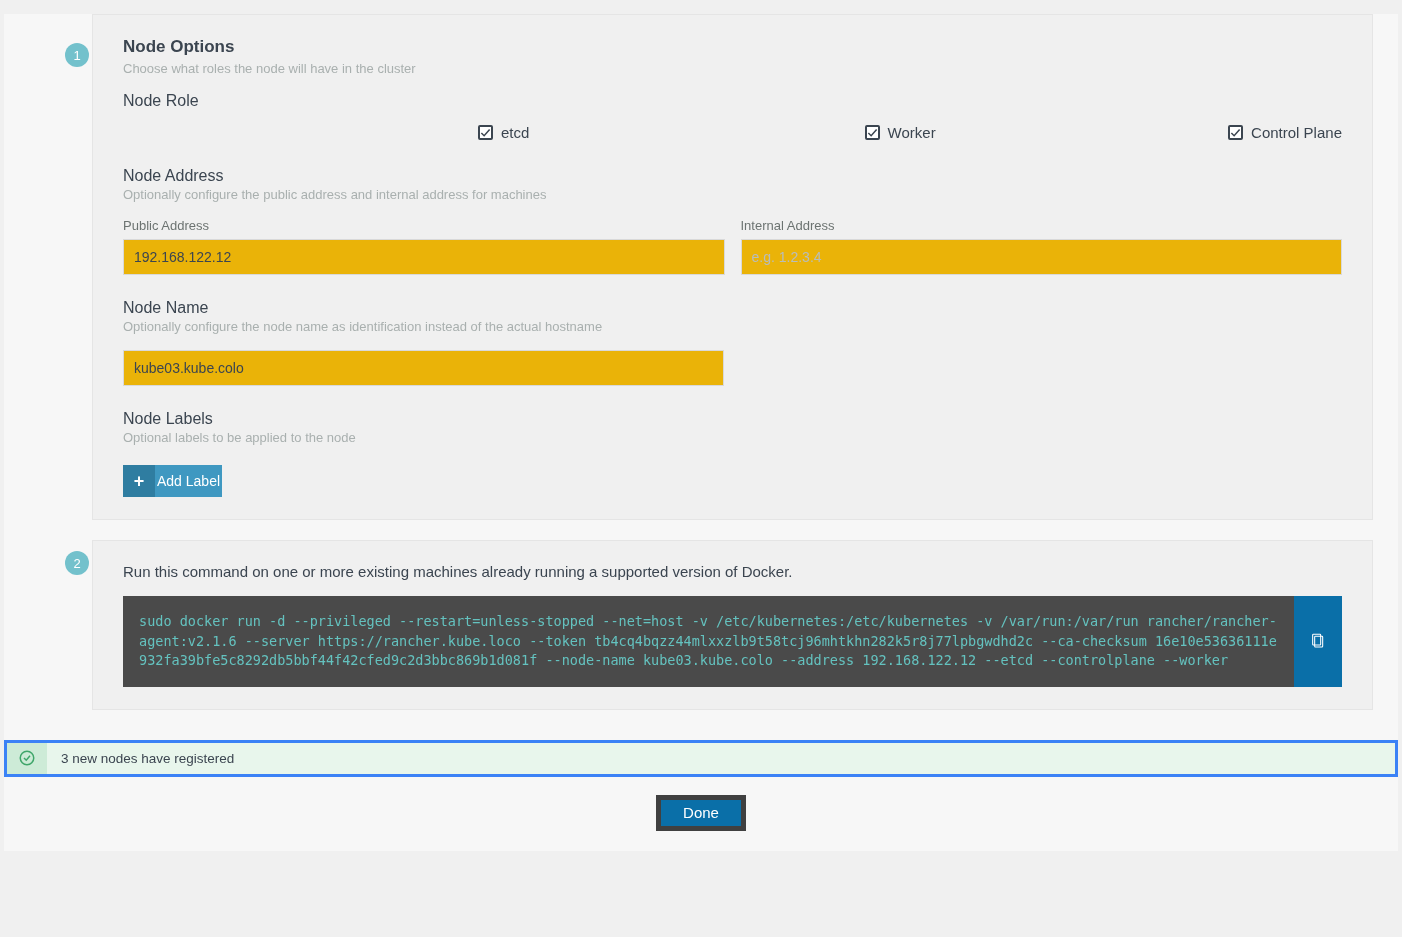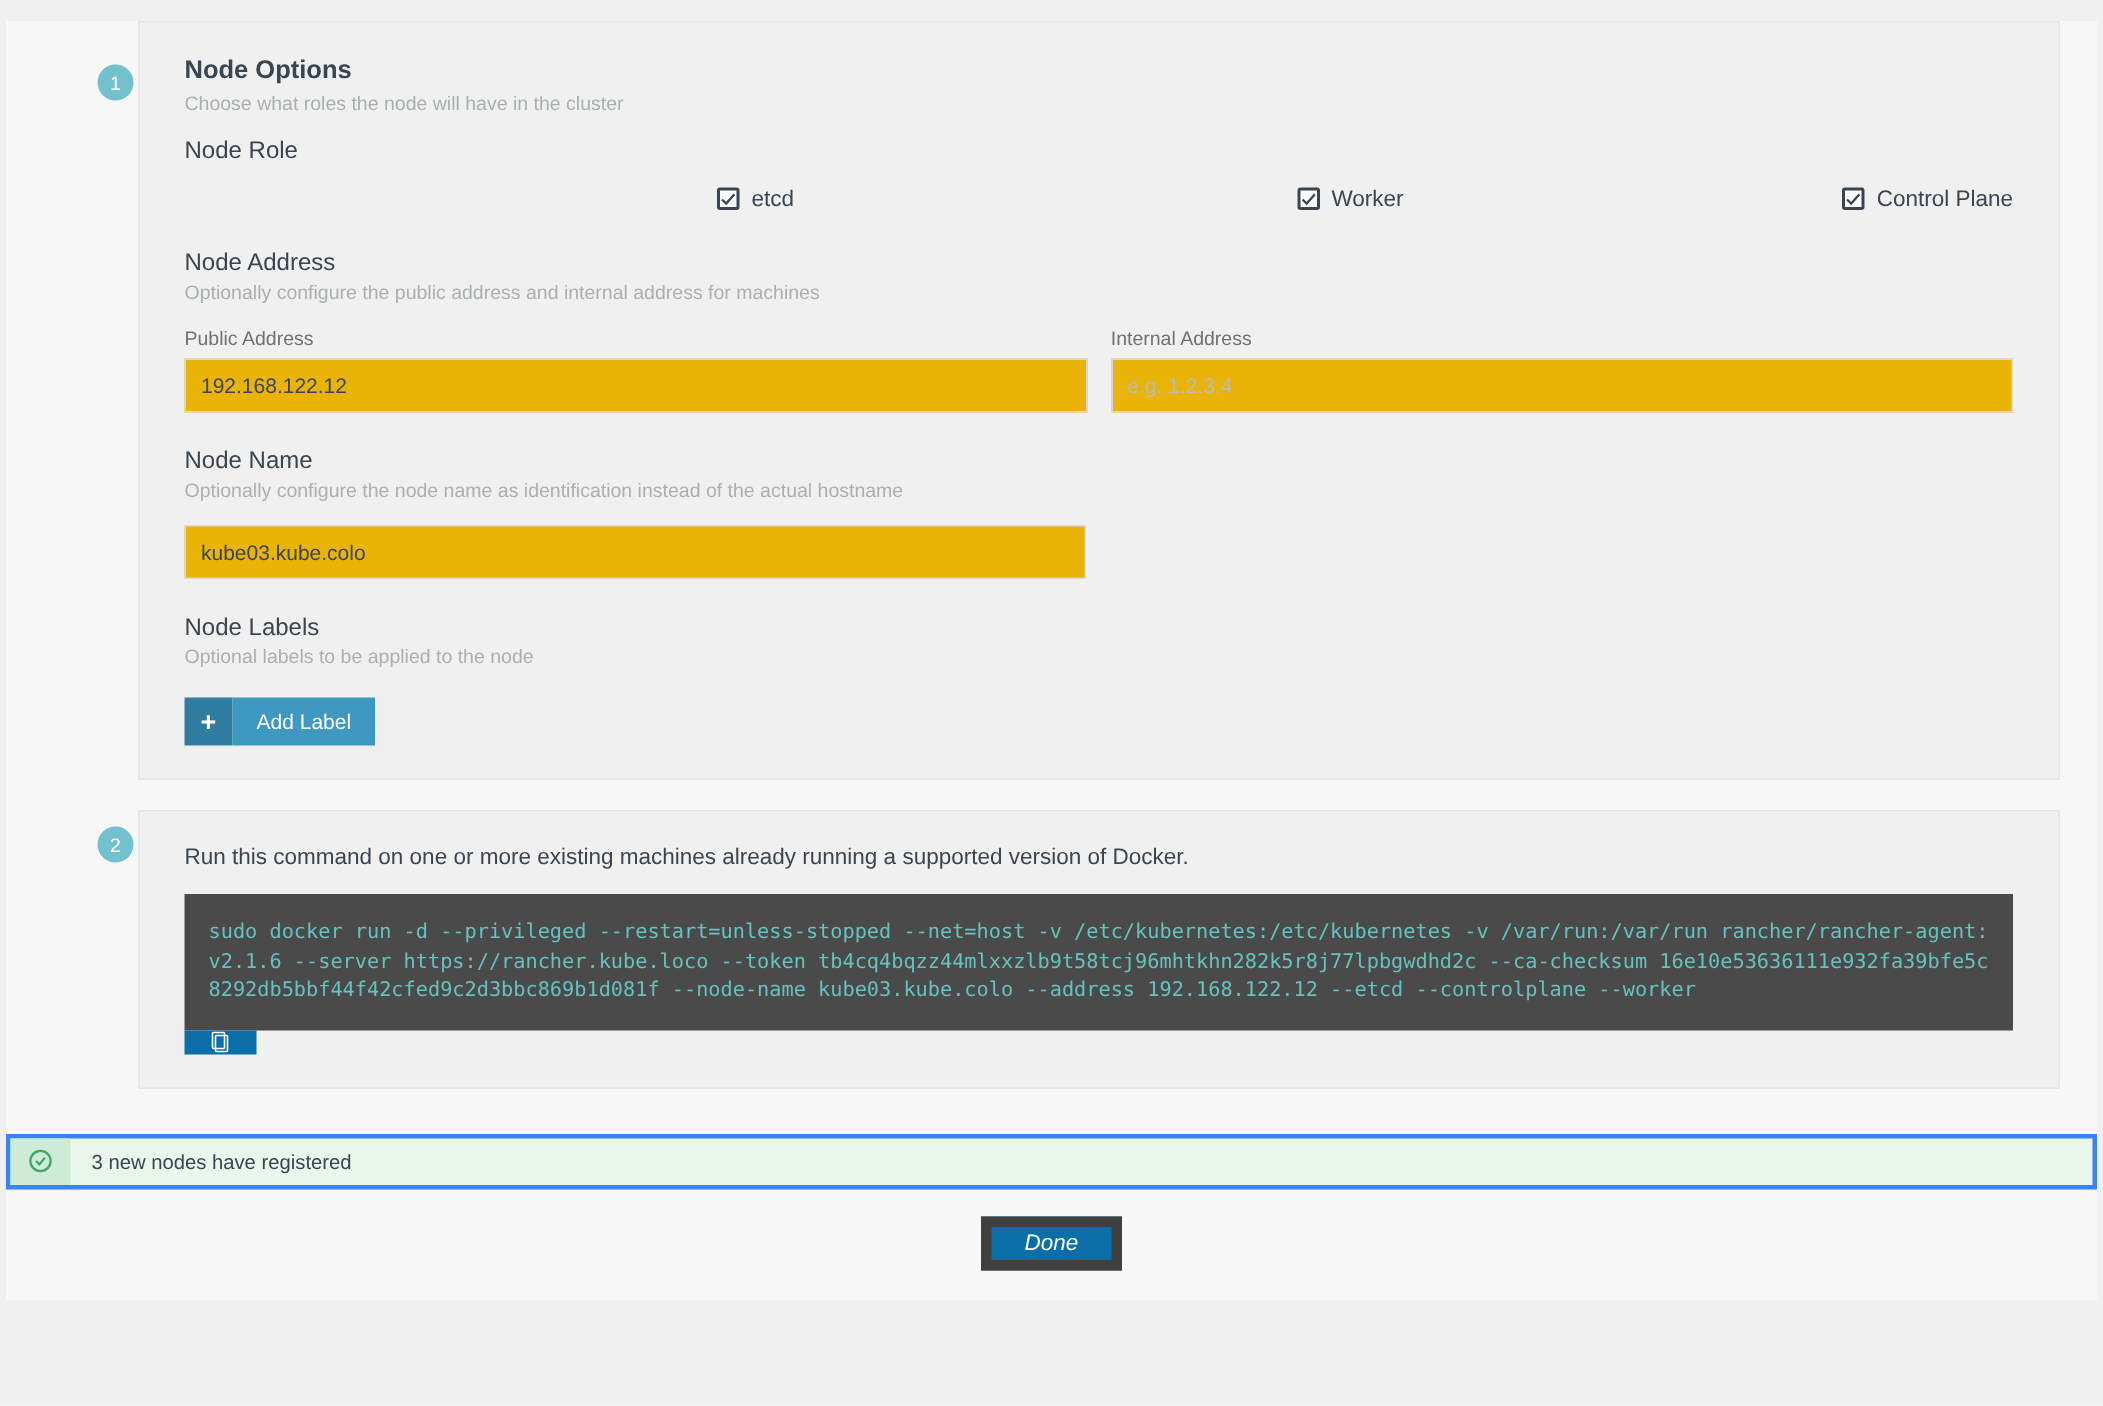--- a/index.html
+++ b/index.html
@@ -122,32 +122,31 @@
     align-items: center;
     justify-content: center;
     font-size: 18px;
     font-weight: 700;
   }
   .add-label-btn .txt {
     background: #3f98c1;
     color: #fff;
     display: flex;
     align-items: center;
-    padding: 0 16px;
+    padding: 0 2px;
     font-size: 14px;
   }
   .run-desc {
     font-size: 15px;
     color: #3b4550;
     margin-bottom: 16px;
   }
   .code-wrap {
     display: flex;
     align-items: stretch;
-    flex-direction: column;
   }
   .code-block {
     flex: 1;
     background: #4a4a4a;
     color: #64c2bf;
     font-family: "Consolas", "Menlo", monospace;
     font-size: 13.5px;
     line-height: 1.45;
     padding: 16px 16px;
     word-break: break-all;
@@ -182,26 +181,25 @@
     font-size: 13.5px;
     color: #3b4550;
   }
   .done-row {
     display: flex;
     justify-content: center;
   }
   .done-btn {
     background: #0a6fa8;
     color: #fff;
-    border: 7px solid #404040;
+    border: 5px solid #404040;
     height: 36px;
     padding: 0 22px;
     font-size: 15px;
     cursor: pointer;
-    font-style: italic;
   }
 </style>
 </head>
 <body>
 
 <div class="page">
 
   <div class="step-card">
     <div class="step-badge">1</div>
 

